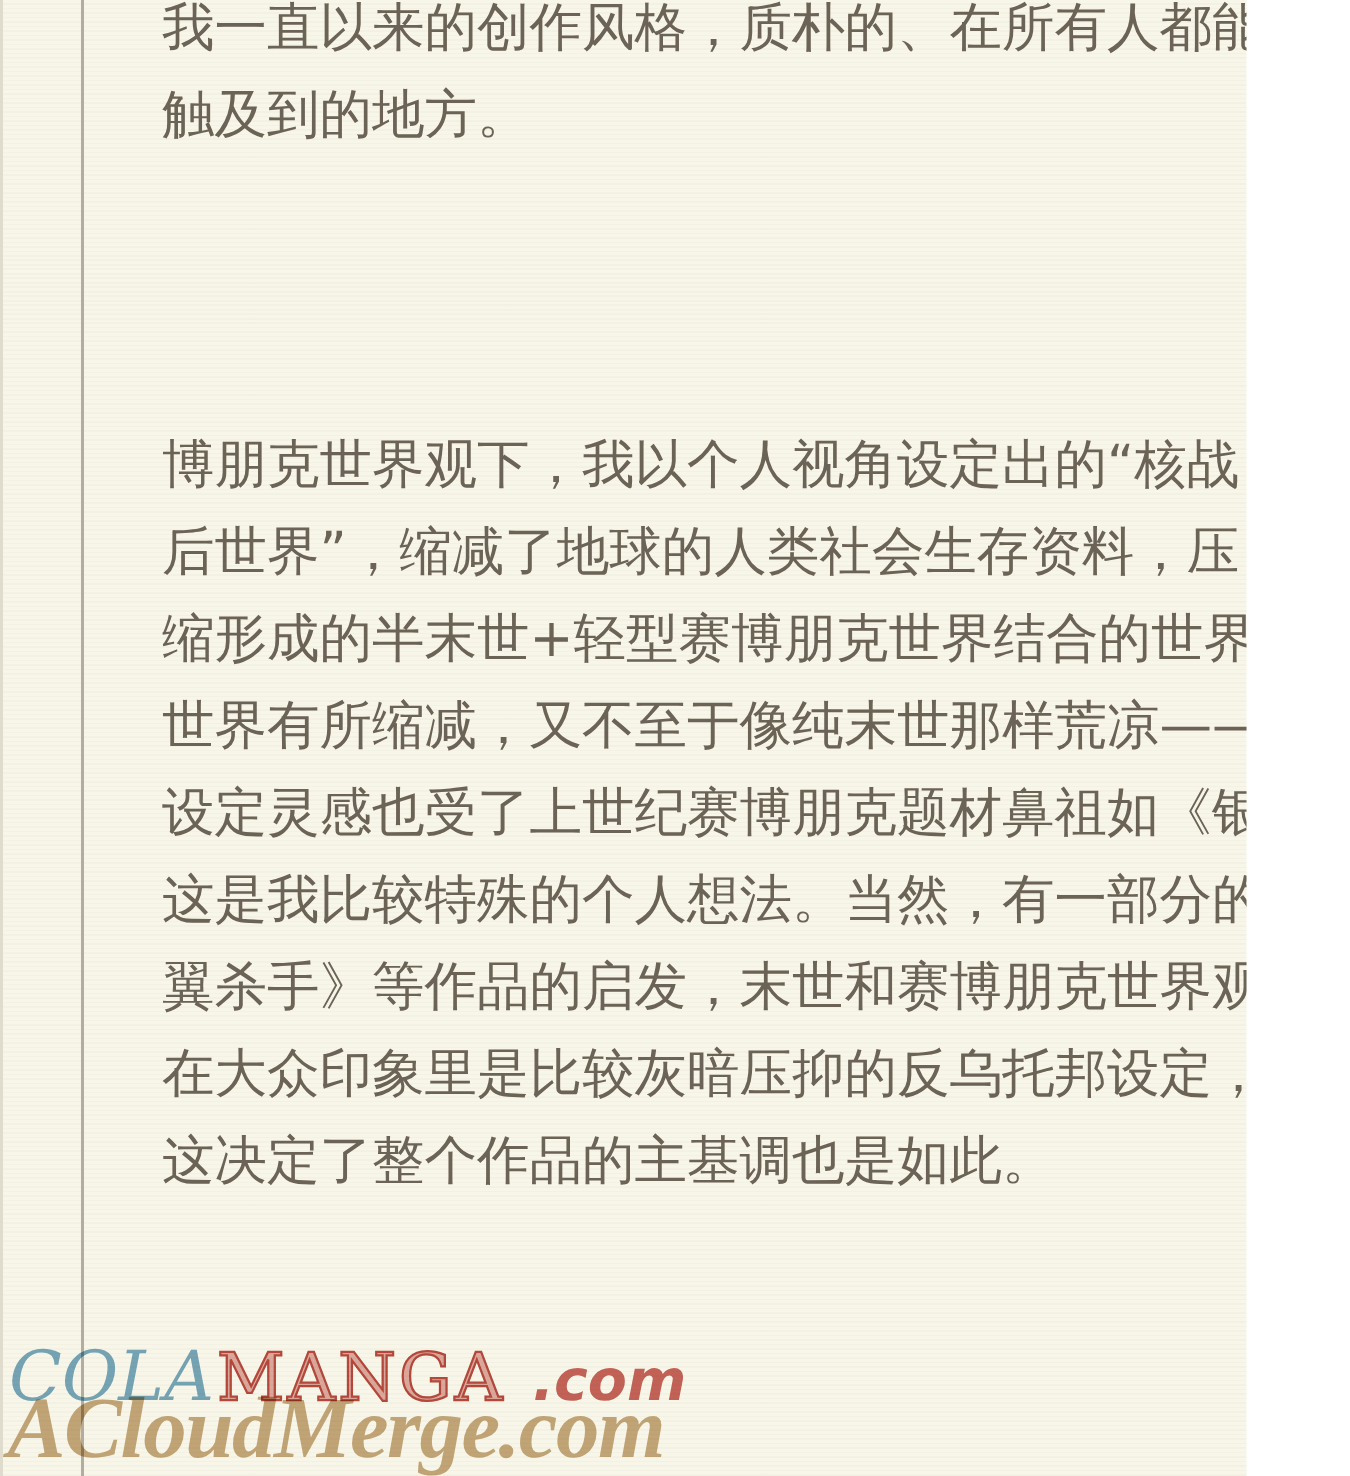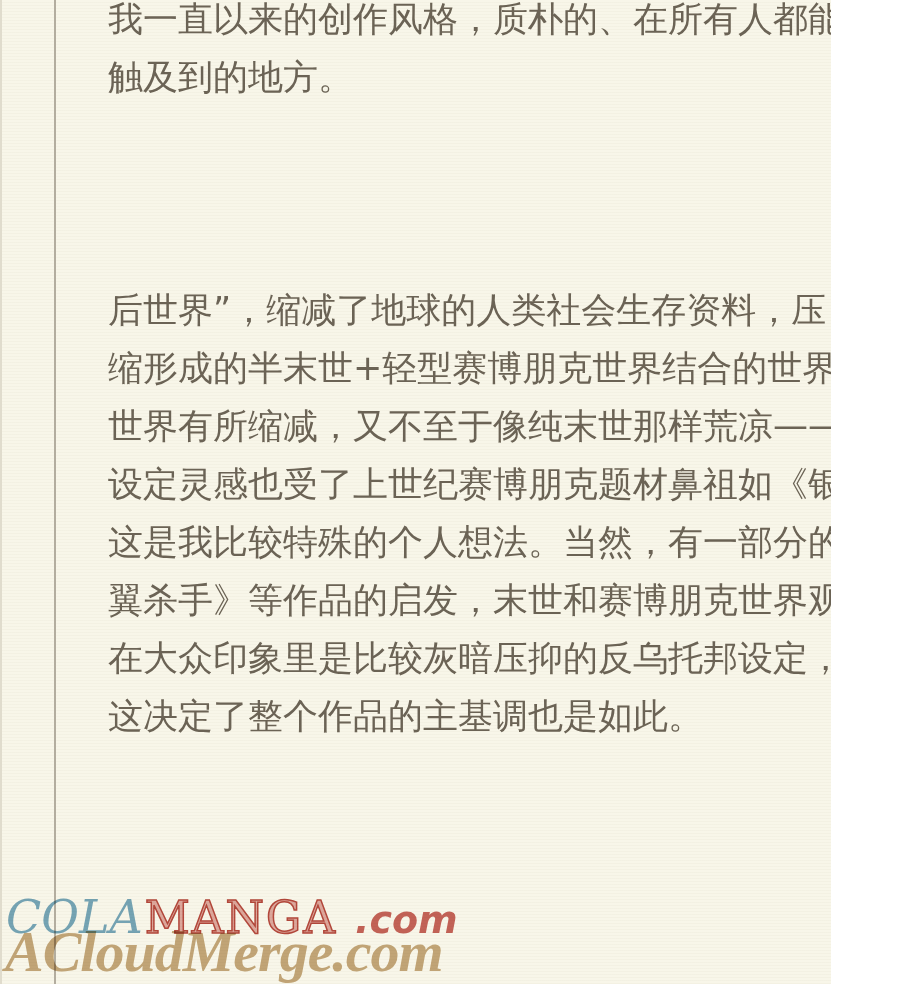--- a/index.html
+++ b/index.html
@@ -113,20 +113,21 @@
   <div class="edge-left"></div>
   <div class="rule rule-left"></div>
   <div class="rule rule-right"></div>
 
   <div class="para para-1">
     <div class="line">我一直以来的创作风格，质朴的、在所有人都能</div>
     <div class="line">触及到的地方。</div>
   </div>
 
   <div class="para para-2">
+    <div class="line">博朋克世界观下，我以个人视角设定出的“核战</div>
     <div class="line">后世界”，缩减了地球的人类社会生存资料，压</div>
     <div class="line">缩形成的半末世+轻型赛博朋克世界结合的世界</div>
     <div class="line">世界有所缩减，又不至于像纯末世那样荒凉——</div>
     <div class="line">设定灵感也受了上世纪赛博朋克题材鼻祖如《银</div>
     <div class="line">这是我比较特殊的个人想法。当然，有一部分的</div>
     <div class="line">翼杀手》等作品的启发，末世和赛博朋克世界观</div>
     <div class="line">在大众印象里是比较灰暗压抑的反乌托邦设定，</div>
     <div class="line">这决定了整个作品的主基调也是如此。</div>
   </div>
 

